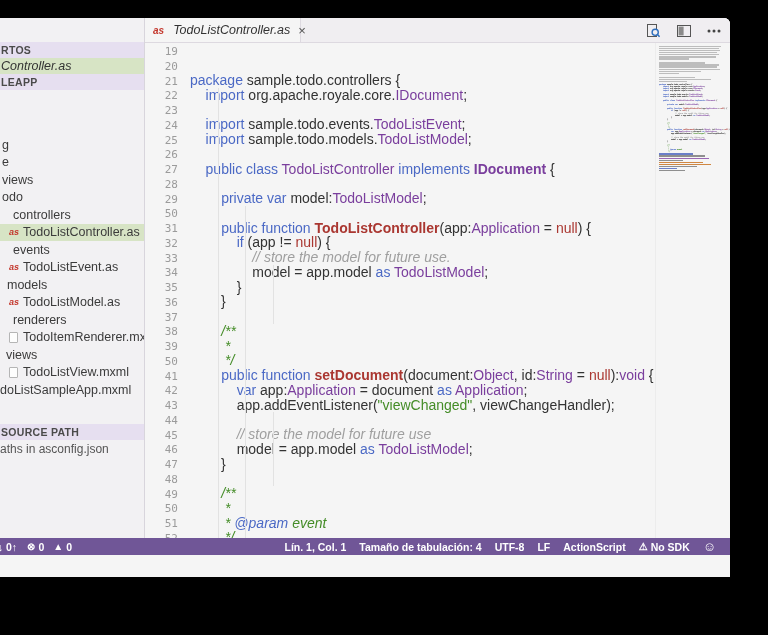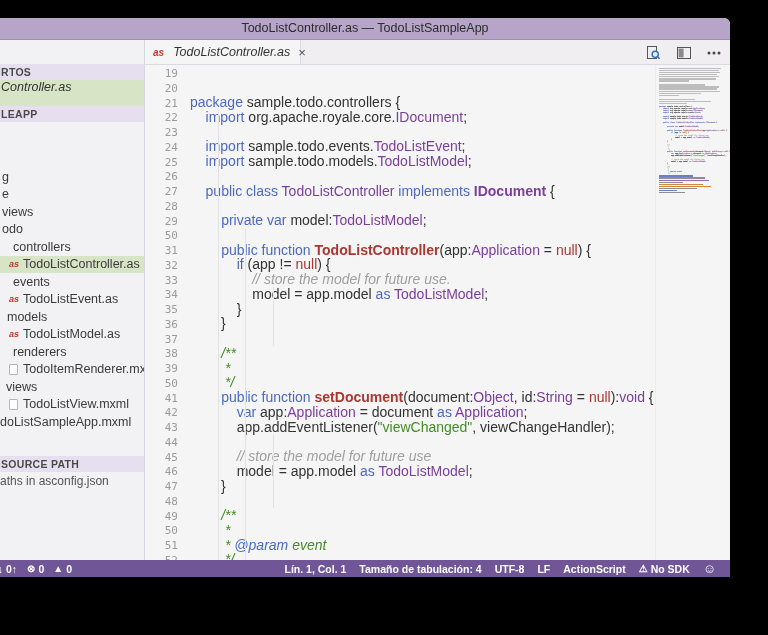--- a/index.html
+++ b/index.html
@@ -10,21 +10,21 @@
   
   .titlebar { height:22px; background:#b6a5c9; border-bottom:1px solid #9d8cb3;
               text-align:center; line-height:21px; font-size:12.5px; font-weight:500;
               color:#2b2b2b; border-radius:0 6px 0 0; }
   
   .main { display:flex; height:520px; }
   .sidebar { width:145px; background:#f2f1f3; border-right:1px solid #d8d5dc;
              font-size:12.5px; color:#3b3b3b; overflow:hidden; }
   .section-header { height:16px; line-height:16px; background:#e6dff0; color:#4a4a4a;
                     font-size:10.5px; font-weight:bold; letter-spacing:.3px; padding-left:1px; }
-  .oe-row { height:26px; display:flex; align-items:flex-start; background:#d7e4c5;
+  .oe-row { height:16px; display:flex; align-items:center; background:#d7e4c5;
             padding-left:1px; white-space:nowrap; }
   .oe-name { font-style:italic; font-size:12.5px; color:#333; }
   .tree { margin-top:46px; }
   .tree-row { height:17.5px; display:flex; align-items:center; white-space:nowrap; }
   .tree-row.selected { background:#d7e4c5; }
   .as-icon { color:#c3362b; font-weight:bold; font-style:italic; font-size:9px;
              margin-right:4px; flex:0 0 auto; }
   .mxml-icon { width:9px; height:11px; background:#fdfdfd; border:1px solid #b5b5b5;
                border-radius:1px; margin-right:5px; flex:0 0 auto; }
   .sp-item { height:18px; line-height:18px; font-size:12px; color:#555; }
@@ -73,23 +73,20 @@
   .sb-item { display:flex; align-items:center; gap:3px; }
   .sb-ico { font-size:10px; }
   .smiley { font-size:13px; line-height:13px; }
   svg { display:block; }
 </style>
 </head>
 <body>
 
 <div class="window">
 
-  <div class="titlebar">
-    <span>TodoListController.as — TodoListSampleApp</span>
-  </div>
 
   <div class="main">
 
     <aside class="sidebar">
       <div style="height:24px"></div>
       <div class="section-header">
         <span>RTOS</span>
       </div>
       <div class="oe-row">
         <span class="oe-name">Controller.as</span>

